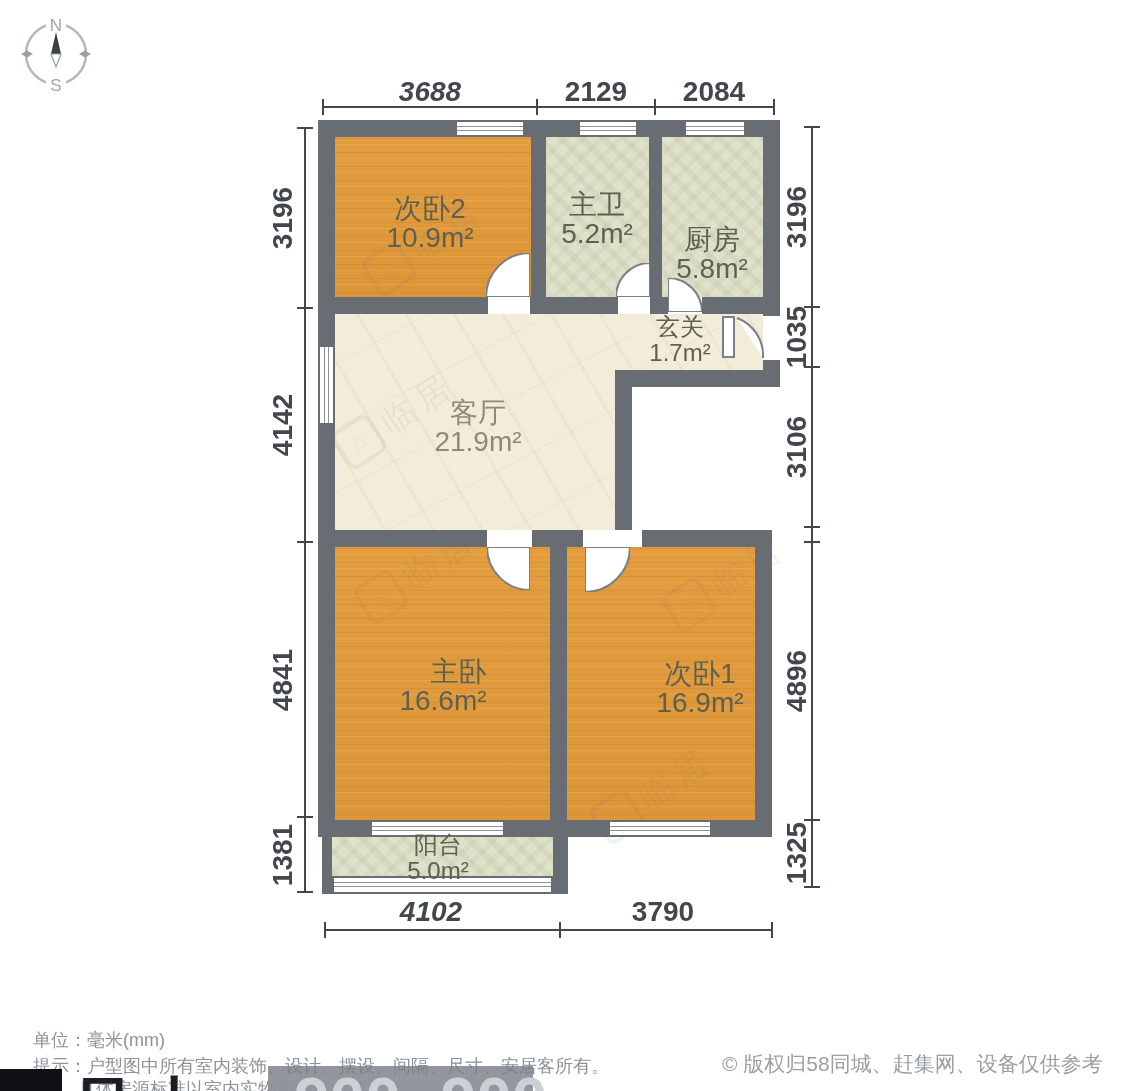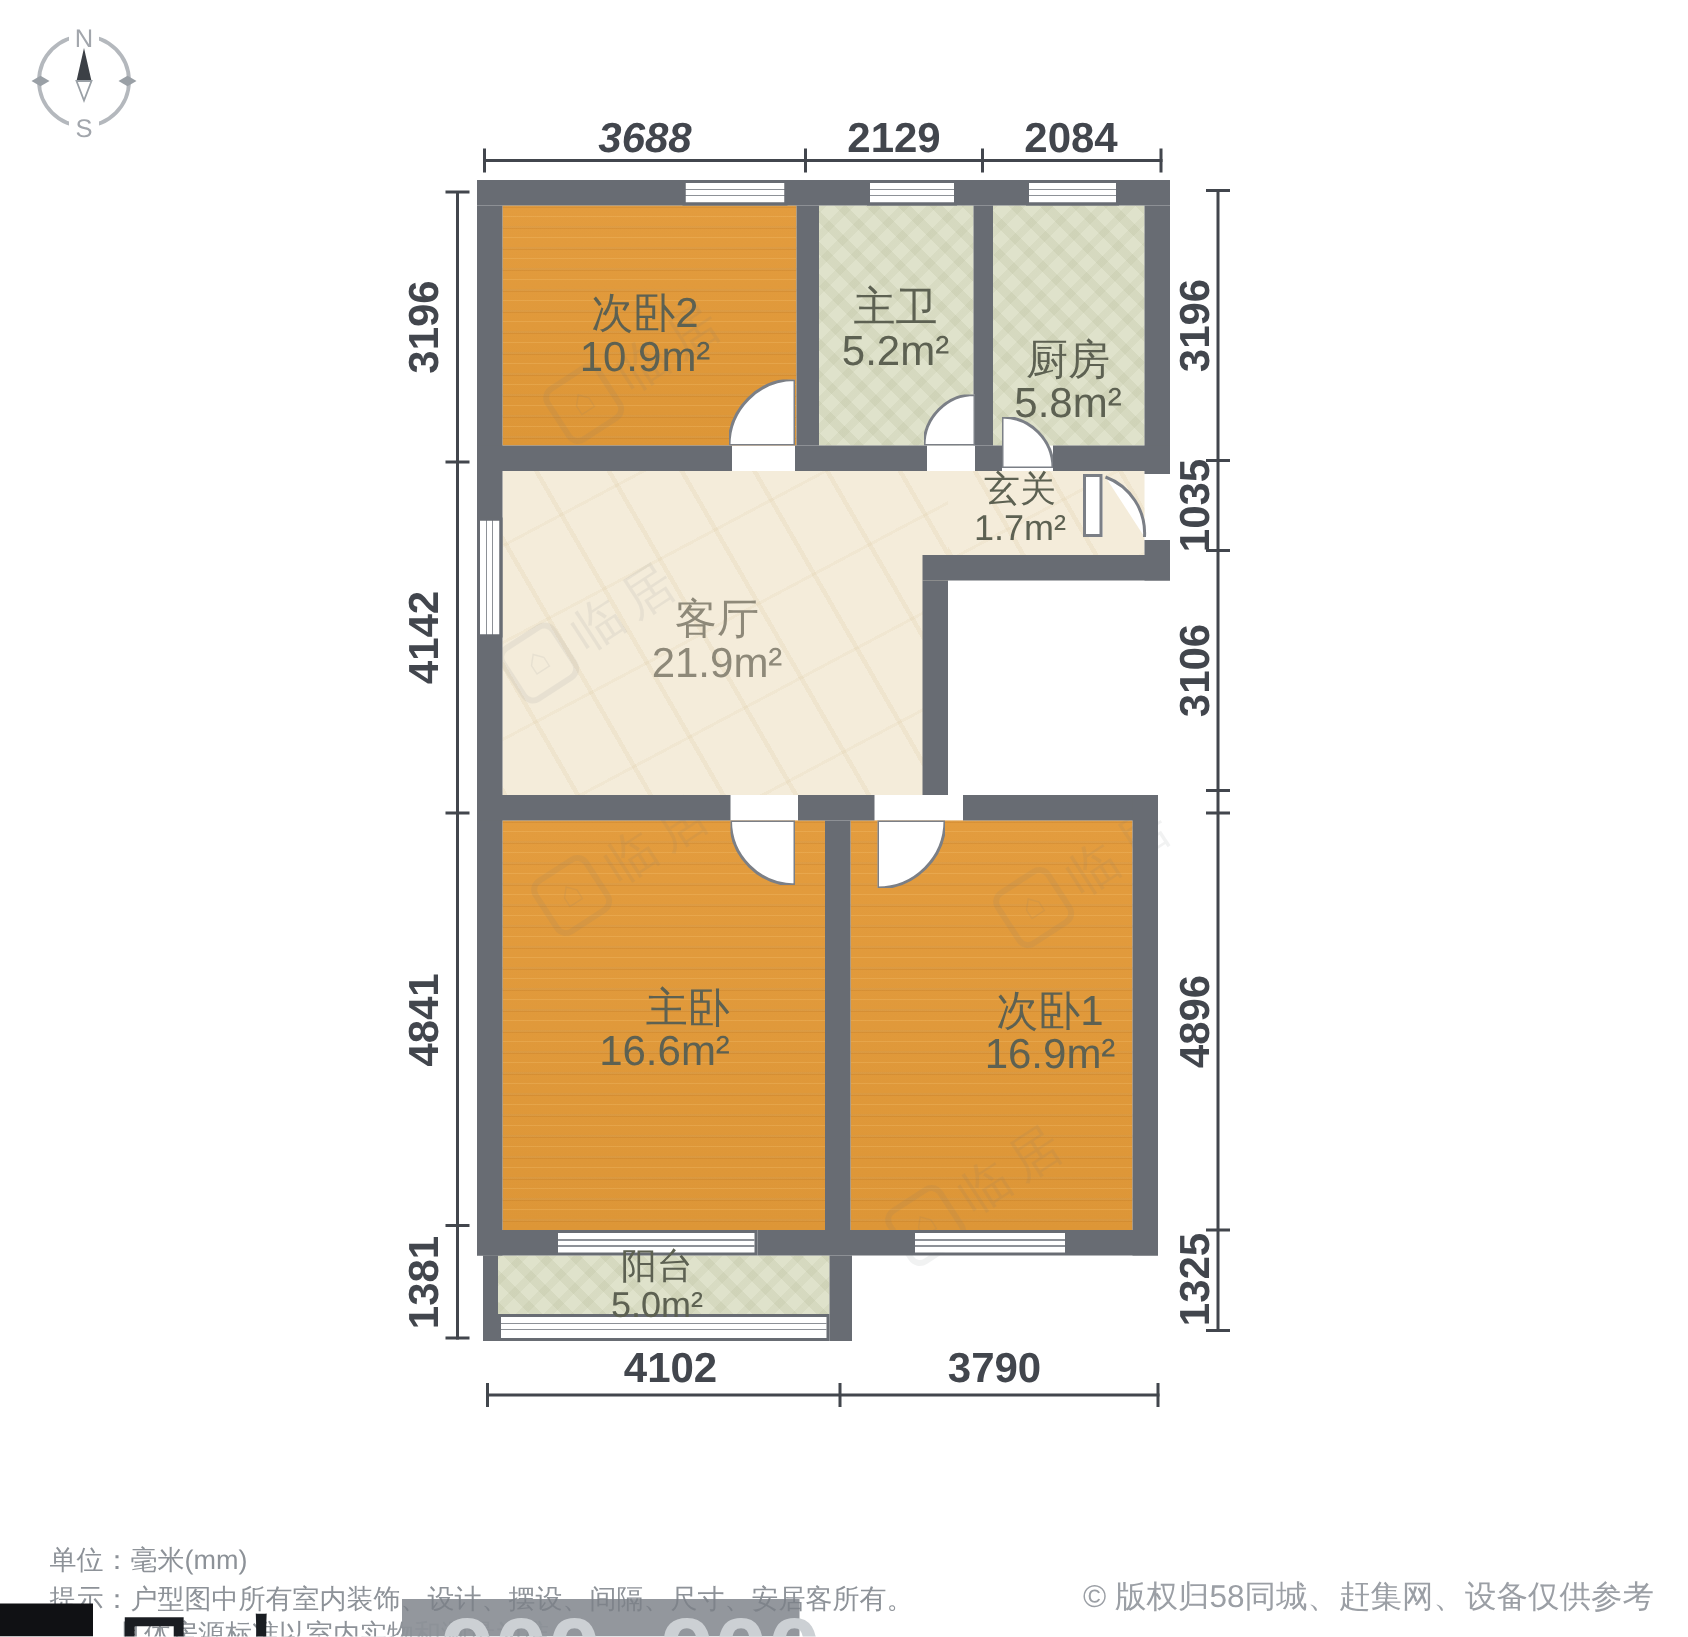--- a/index.html
+++ b/index.html
@@ -203,21 +203,21 @@
 <div class="tick-v" style="left:654px;top:99px;"></div>
 <div class="tick-v" style="left:773px;top:99px;"></div>
 <div class="dimnum" style="left:430px;top:92px;font-style:italic;">3688</div>
 <div class="dimnum" style="left:596px;top:92px;">2129</div>
 <div class="dimnum" style="left:714px;top:92px;">2084</div>
 
 <div class="dim-line-h" style="left:325px;top:929px;width:448px;"></div>
 <div class="tick-v" style="left:324px;top:922px;"></div>
 <div class="tick-v" style="left:559px;top:922px;"></div>
 <div class="tick-v" style="left:771px;top:922px;"></div>
-<div class="dimnum" style="left:447px;top:912px;">4102</div>
+<div class="dimnum" style="left:431px;top:912px;font-style:italic;">4102</div>
 <div class="dimnum" style="left:663px;top:912px;">3790</div>
 
 <div class="dim-line-v" style="left:304px;top:128px;height:765px;"></div>
 <div class="tick-h" style="left:297px;top:127px;"></div>
 <div class="tick-h" style="left:297px;top:307px;"></div>
 <div class="tick-h" style="left:297px;top:541px;"></div>
 <div class="tick-h" style="left:297px;top:816px;"></div>
 <div class="tick-h" style="left:297px;top:891px;"></div>
 <div class="dimnum rot" style="left:283px;top:218px;">3196</div>
 <div class="dimnum rot" style="left:283px;top:425px;">4142</div>

